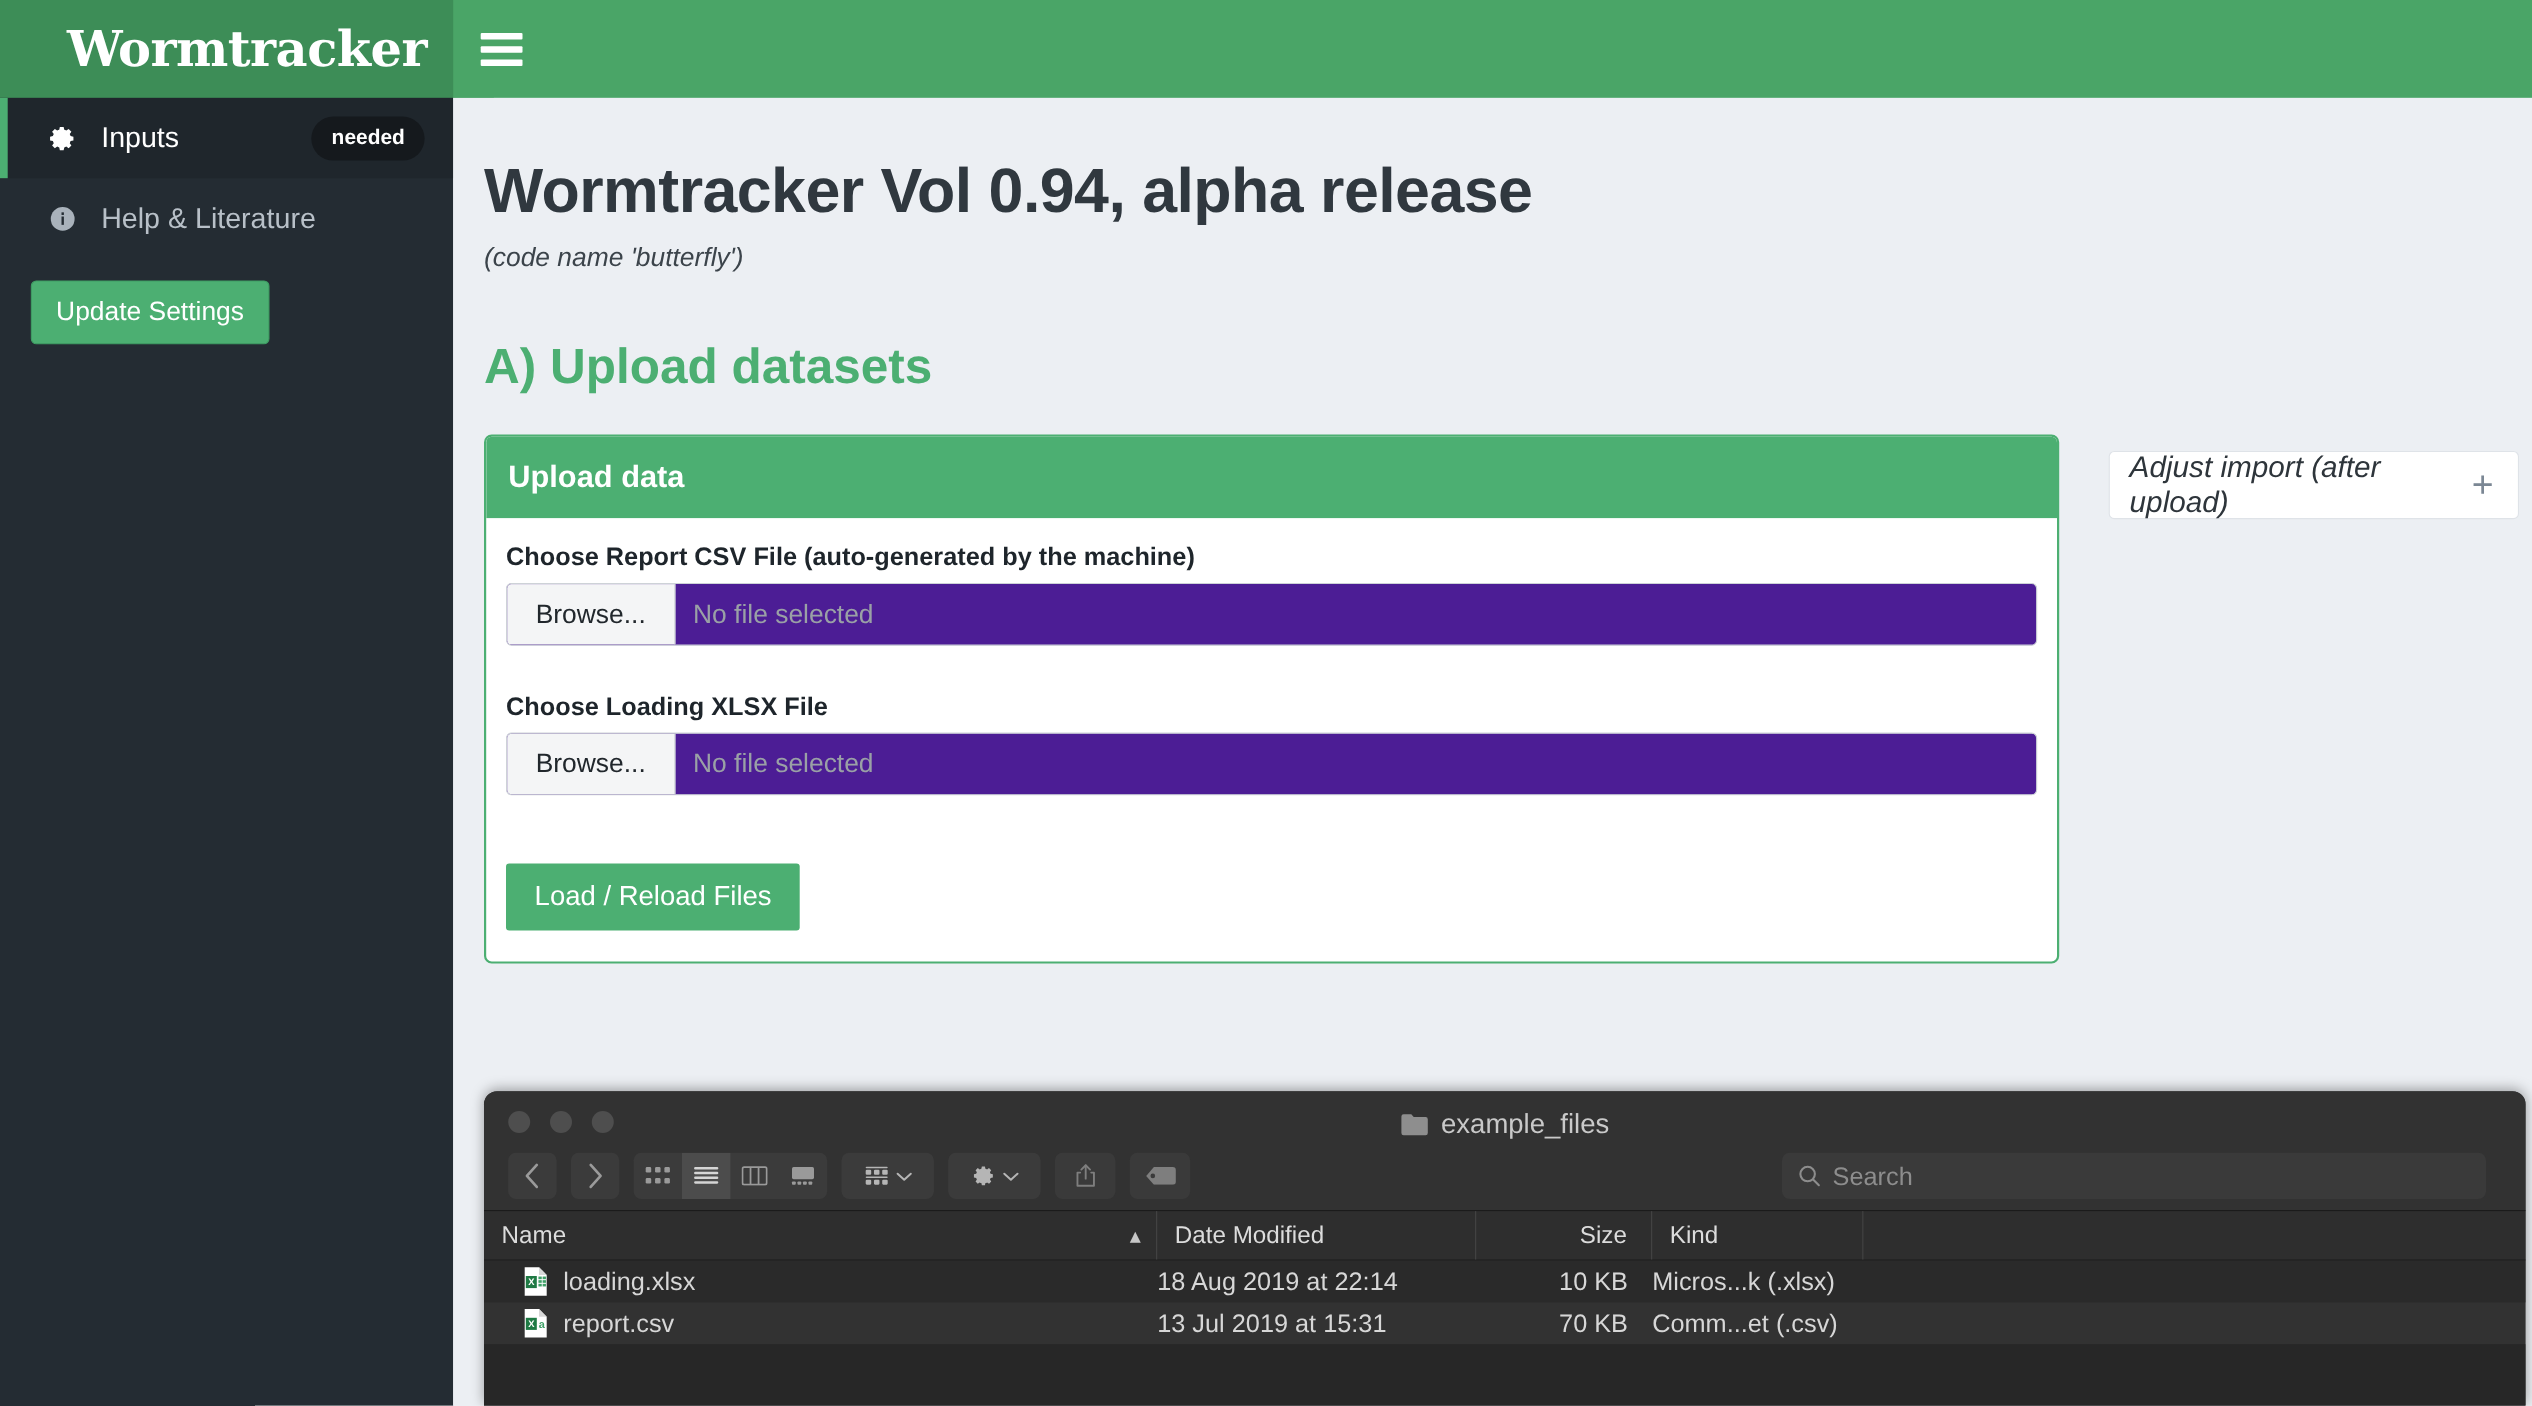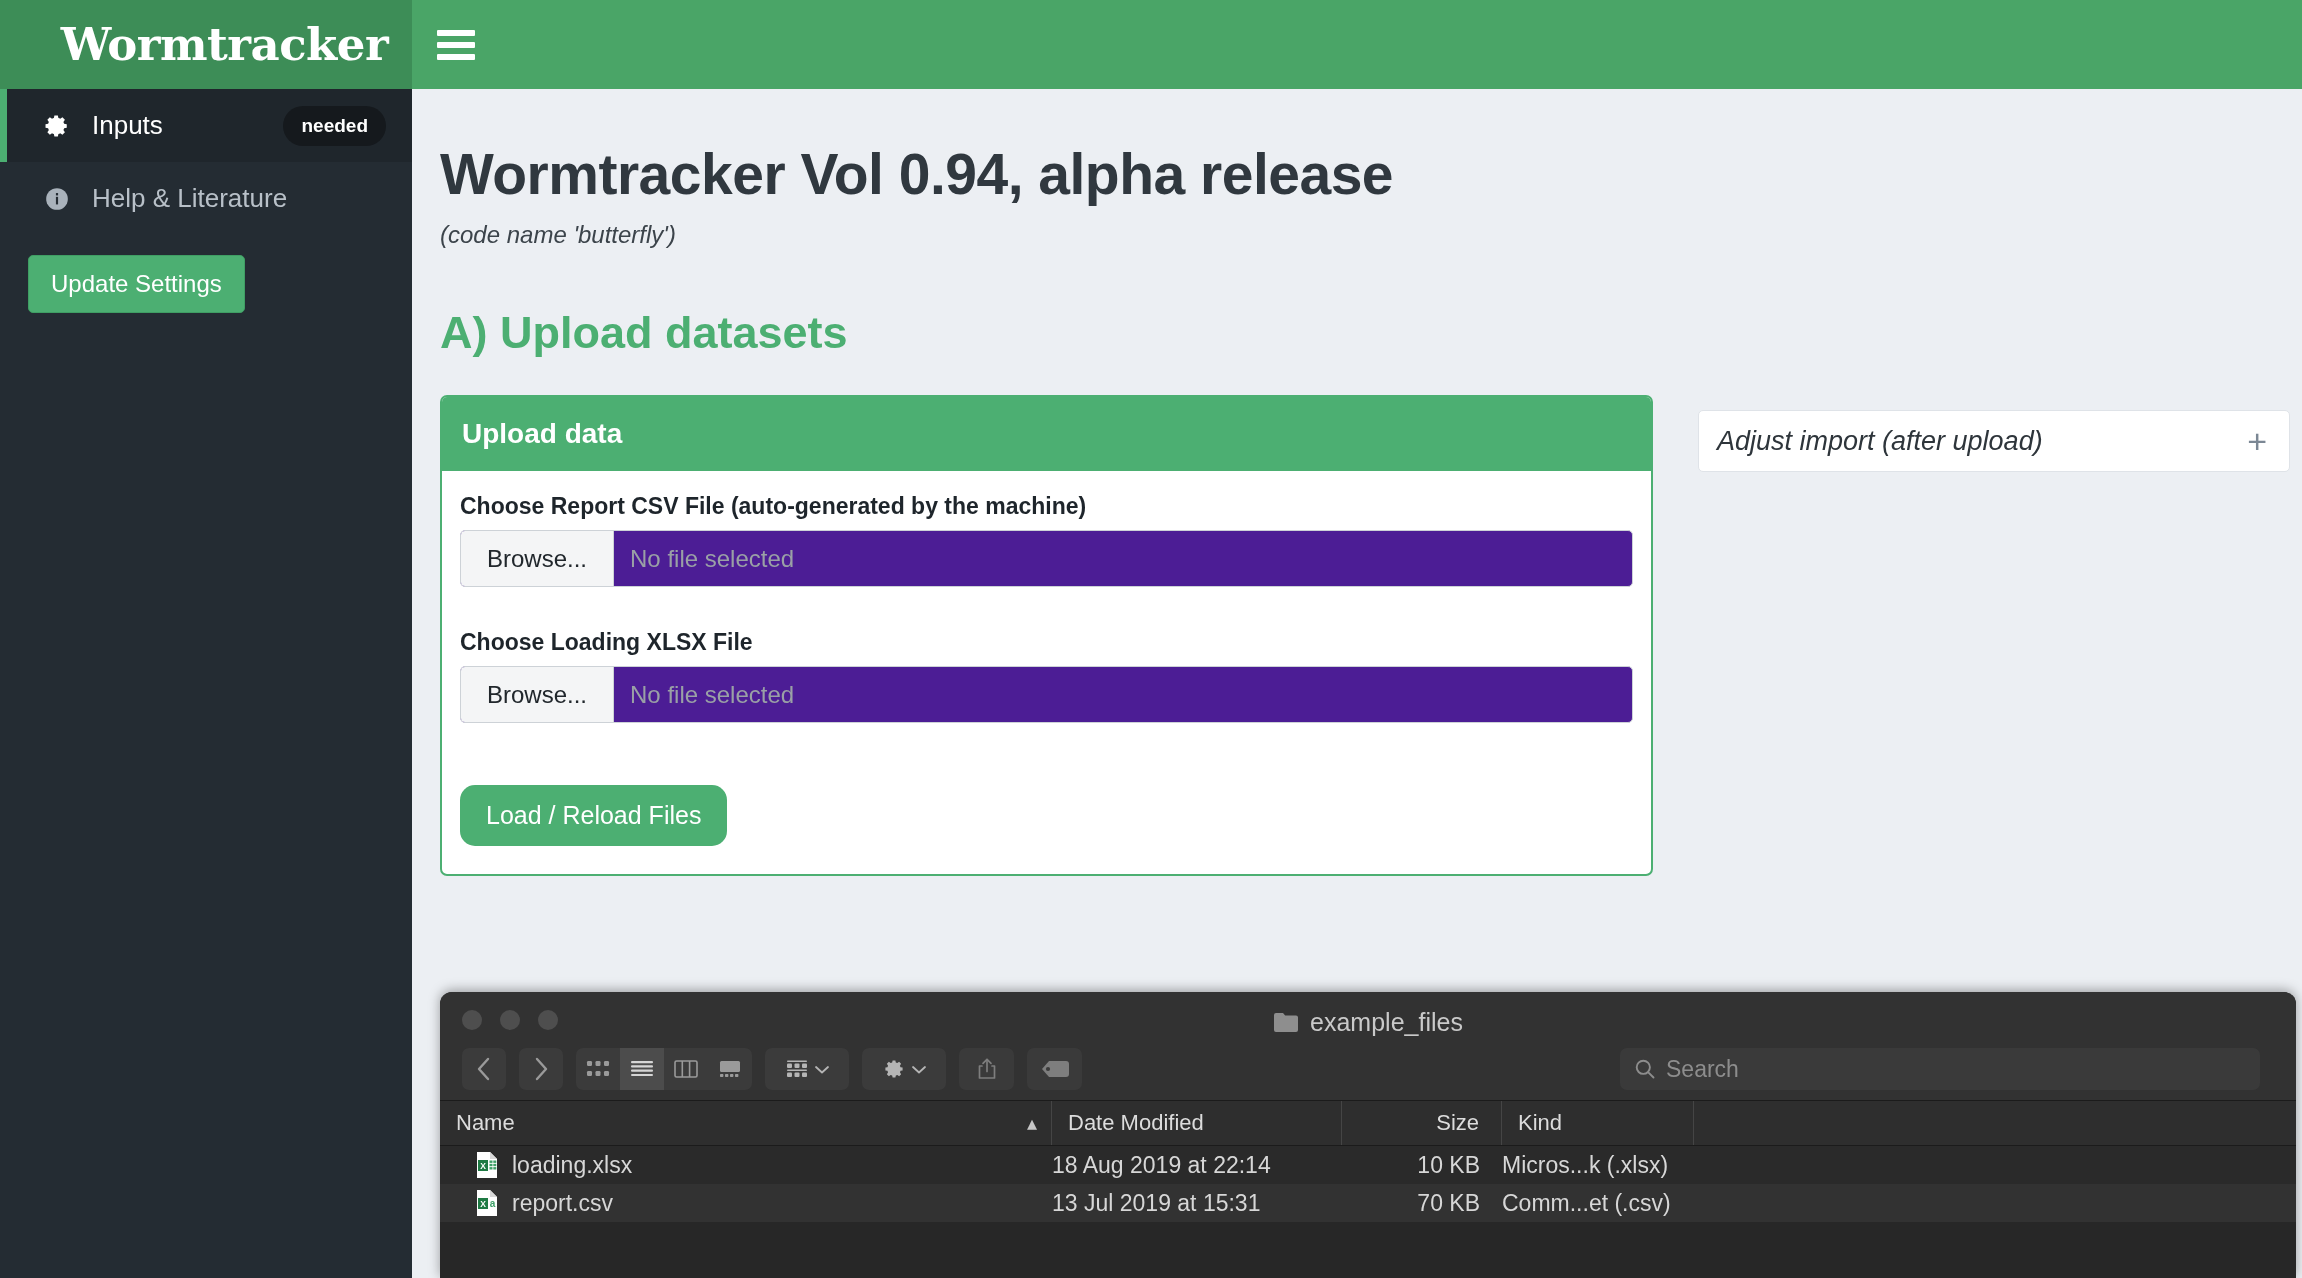--- a/index.html
+++ b/index.html
@@ -100,21 +100,21 @@
   }
   .section-title {
     margin-top: 58px;
     font-size: 45px; font-weight: 700; color: #4caf72;
   }
 
   .row { display: flex; gap: 0; margin-top: 36px; }
 
   
   .card {
-    width: 1213px;
+    width: 1432px;
     border: 2px solid #4caf72;
     border-radius: 7px;
     background: #ffffff;
     overflow: hidden;
   }
   .card-head {
     background: #4caf72;
     color: #ffffff;
     font-size: 28px; font-weight: 700;
     padding: 21px 20px;
@@ -143,21 +143,21 @@
     padding: 0 16px;
     font-size: 24px; color: #9aa0a6;
     flex: 1;
   }
   .load-btn {
     display: inline-block;
     background: #4caf72;
     color: #ffffff;
     font-size: 25px;
     padding: 16px 26px;
-    border-radius: 15px;
+    border-radius: 3px;
     border: none;
     cursor: pointer;
     margin-top: 20px;
   }
 
   
   .adjust-wrap { margin-left: 45px; padding-top: 15px; flex: 1; padding-right: 12px; }
   .adjust {
     background: #ffffff;
     border: 1px solid #dfe3e8;

